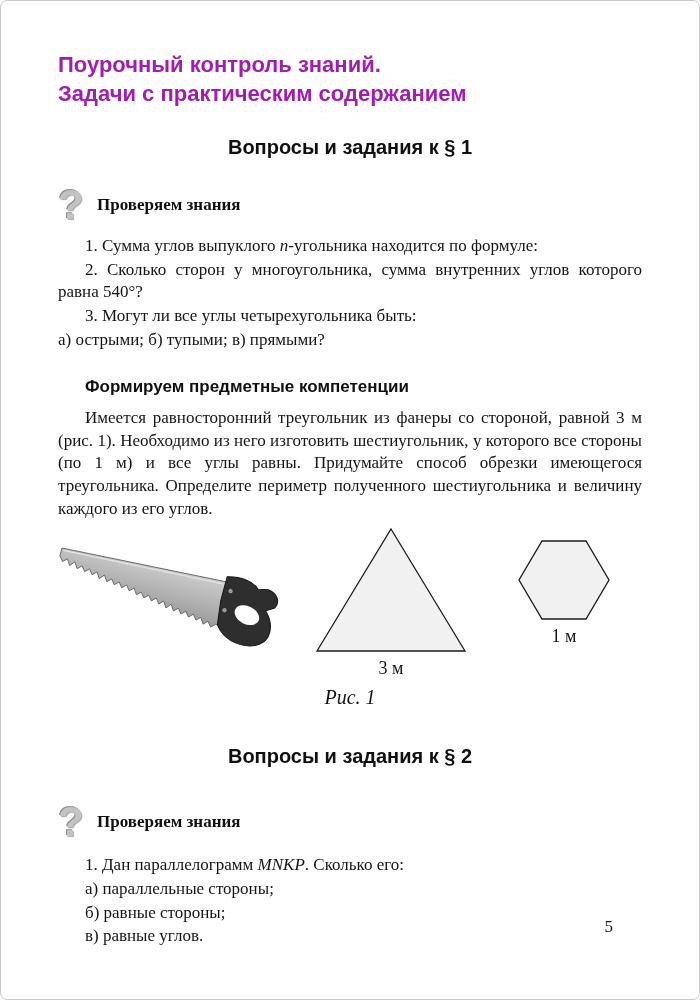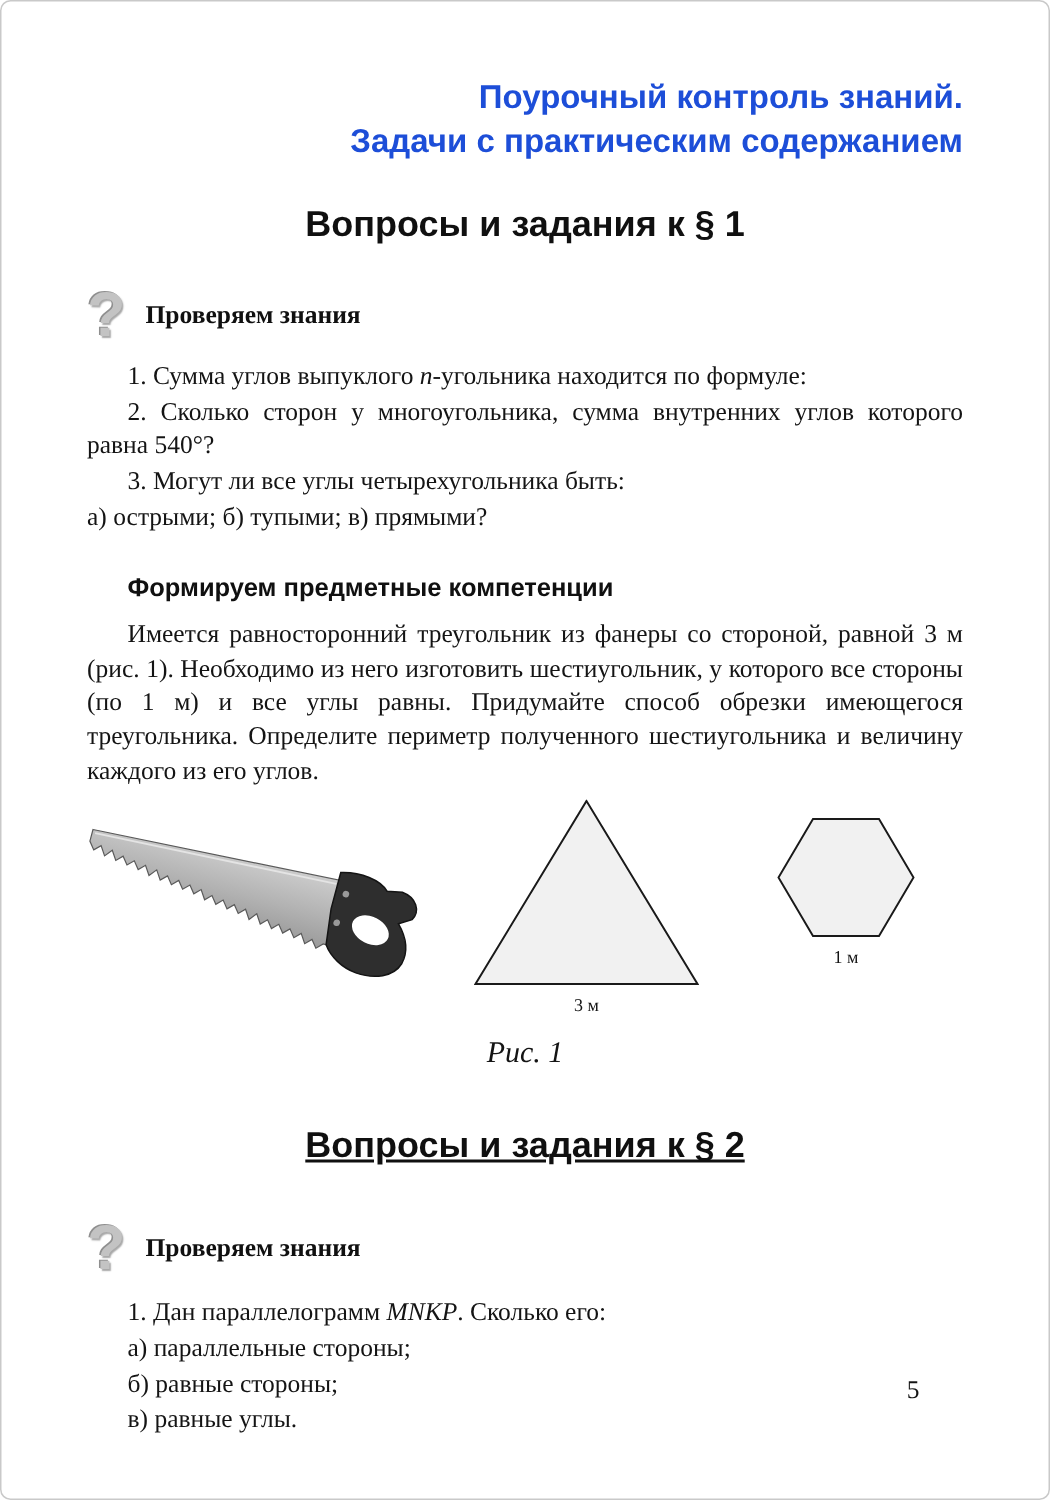--- a/index.html
+++ b/index.html
@@ -15,36 +15,36 @@
     padding: 50px 57px 0 57px;
     font-family: "Liberation Serif", serif;
     font-size: 17px;
     color: #141414;
     background: #ffffff;
     border: 1px solid #c9c9c9;
     border-radius: 7px;
     overflow: hidden;
   }
   .title {
-    text-align: right;
+    text-align: left;
     font-family: "Liberation Sans", sans-serif;
     font-weight: bold;
     font-size: 22px;
     line-height: 1.3;
-    color: #1d4ed8;
+    color: #a21caf;
   }
   .section-head {
     text-align: center;
     font-family: "Liberation Sans", sans-serif;
     font-weight: bold;
-    font-size: 24px;
+    font-size: 20px;
     margin-top: 28px;
     color: #101010;
   }
-  .section-head.s2 { margin-top: 36px; text-decoration: underline; }
+  .section-head.s2 { margin-top: 36px; }
   .subhead-row {
     display: flex;
     align-items: center;
     gap: 13px;
     margin-top: 28px;
     margin-bottom: 12px;
   }
   .subhead-row.s2row { margin-top: 36px; margin-bottom: 14px; }
   .qmark {
     font-family: "Liberation Sans", sans-serif;
@@ -81,21 +81,21 @@
   .figure {
     position: relative;
     height: 152px;
     margin-top: 8px;
   }
   .saw { position: absolute; left: 0px; top: 2px; }
   .tri { position: absolute; left: 258px; top: 0; width: 150px; text-align: center; }
   .hex { position: absolute; left: 460px; top: 12px; width: 92px; text-align: center; }
   .figlabel {
     font-family: "Liberation Serif", serif;
-    font-size: 12px;
+    font-size: 18px;
     margin-top: 1px;
   }
   .caption {
     text-align: center;
     font-style: italic;
     font-size: 20px;
     margin-top: 6px;
   }
   .opt { margin-top: 4px; }
   .pagenum {
@@ -172,17 +172,17 @@
   <div class="section-head s2">Вопросы и задания к § 2</div>
 
   <div class="subhead-row s2row">
     <span class="qmark">?</span>
     <span class="subhead">Проверяем знания</span>
   </div>
 
   <p class="body indent"><span>1. Дан параллелограмм </span><span class="it">MNKP</span><span>. Сколько его:</span></p>
   <p class="body indent opt">а) параллельные стороны;</p>
   <p class="body indent opt">б) равные стороны;</p>
-  <p class="body indent opt">в) равные углы.</p>
+  <p class="body indent opt">в) равные углов.</p>
 
   <div class="pagenum">5</div>
 
 </div>
 
 </body></html>

